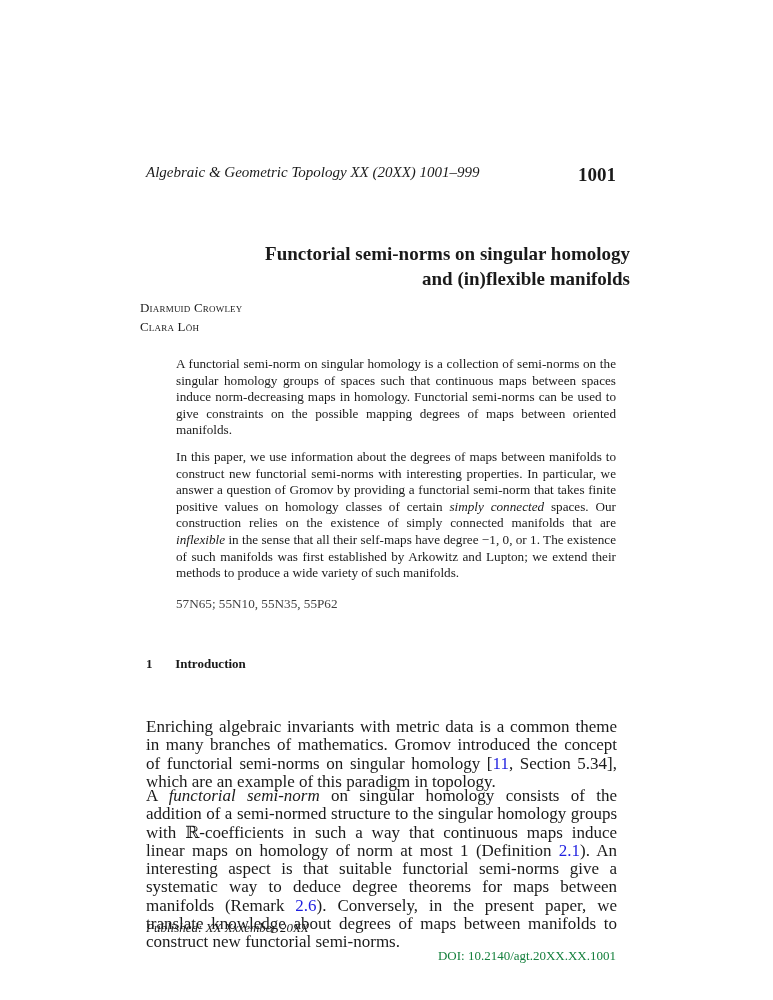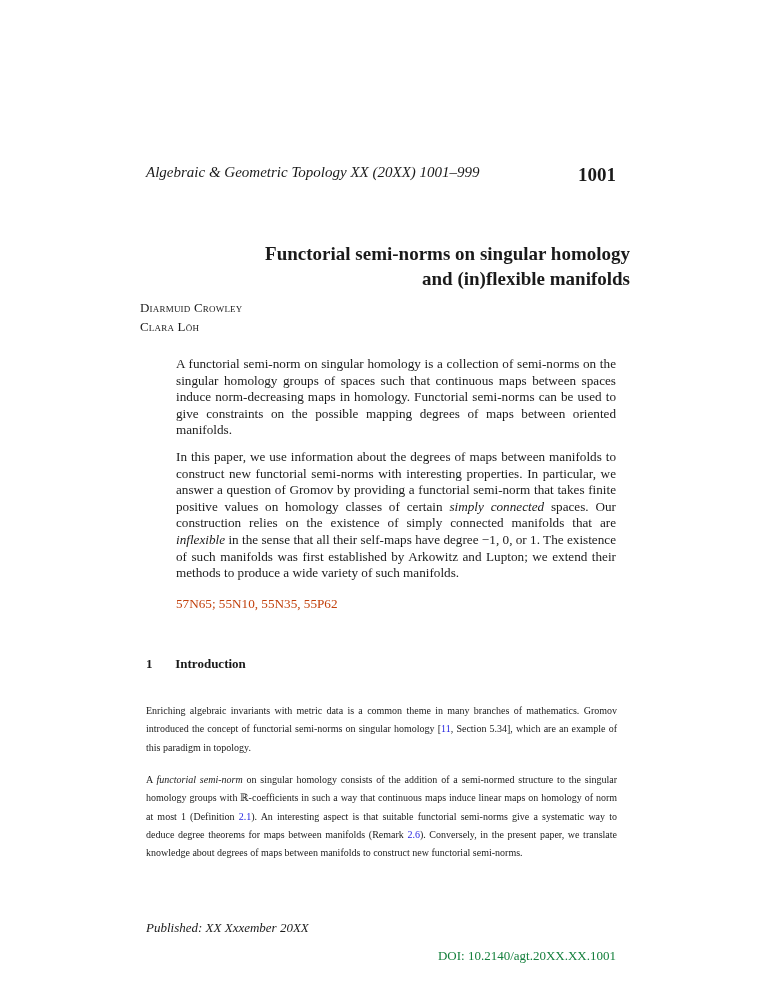--- a/index.html
+++ b/index.html
@@ -8,24 +8,24 @@
   .abs { position: absolute; }
   .header-left { left: 146px; top: 164px; font-size: 15px; font-style: italic; }
   .header-right { right: 157px; top: 164px; font-size: 19px; font-weight: bold; }
   .title { left: 140px; width: 490px; top: 241px; text-align: right; font-size: 19px;
            font-weight: bold; line-height: 25px; }
   .authors { left: 140px; width: 490px; top: 298px; text-align: left; font-size: 13px;
              line-height: 19px; font-variant: small-caps; letter-spacing: 0.2px; }
   .abstract { left: 176px; width: 440px; font-size: 13.2px; line-height: 16.6px; text-align: justify; }
   .abs-p1 { top: 356px; }
   .abs-p2 { top: 449px; }
-  .msc { left: 176px; top: 596px; font-size: 13.2px; color: #c2410c; }
+  .msc { left: 176px; top: 596px; font-size: 13.2px; color: #404040; }
   .section { left: 146px; top: 656px; font-size: 13px; font-weight: bold; }
   .section .num { display: inline-block; width: 26px; }
-  .body-text { left: 146px; width: 471px; font-size: 10px; line-height: 18.3px; text-align: justify; }
+  .body-text { left: 146px; width: 471px; font-size: 17px; line-height: 18.3px; text-align: justify; margin-top: 16px; }
   .intro-p1 { top: 702px; }
   .intro-p2 { top: 771px; }
   .link { color: #1f1fe0; }
   .footer-left { left: 146px; top: 920px; font-size: 13px; font-style: italic; }
   .footer-right { right: 157px; top: 948px; font-size: 13px; color: #15803d; }
   p { margin: 0; }
 </style>
 </head>
 <body>
 

